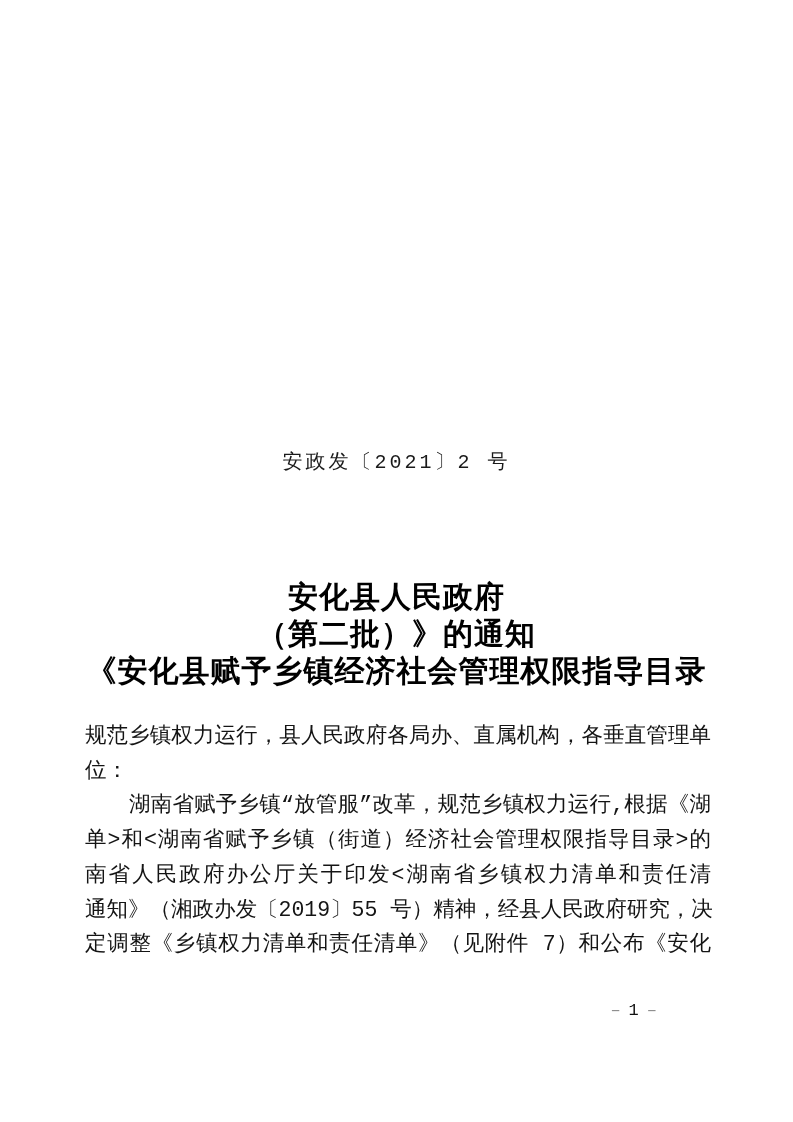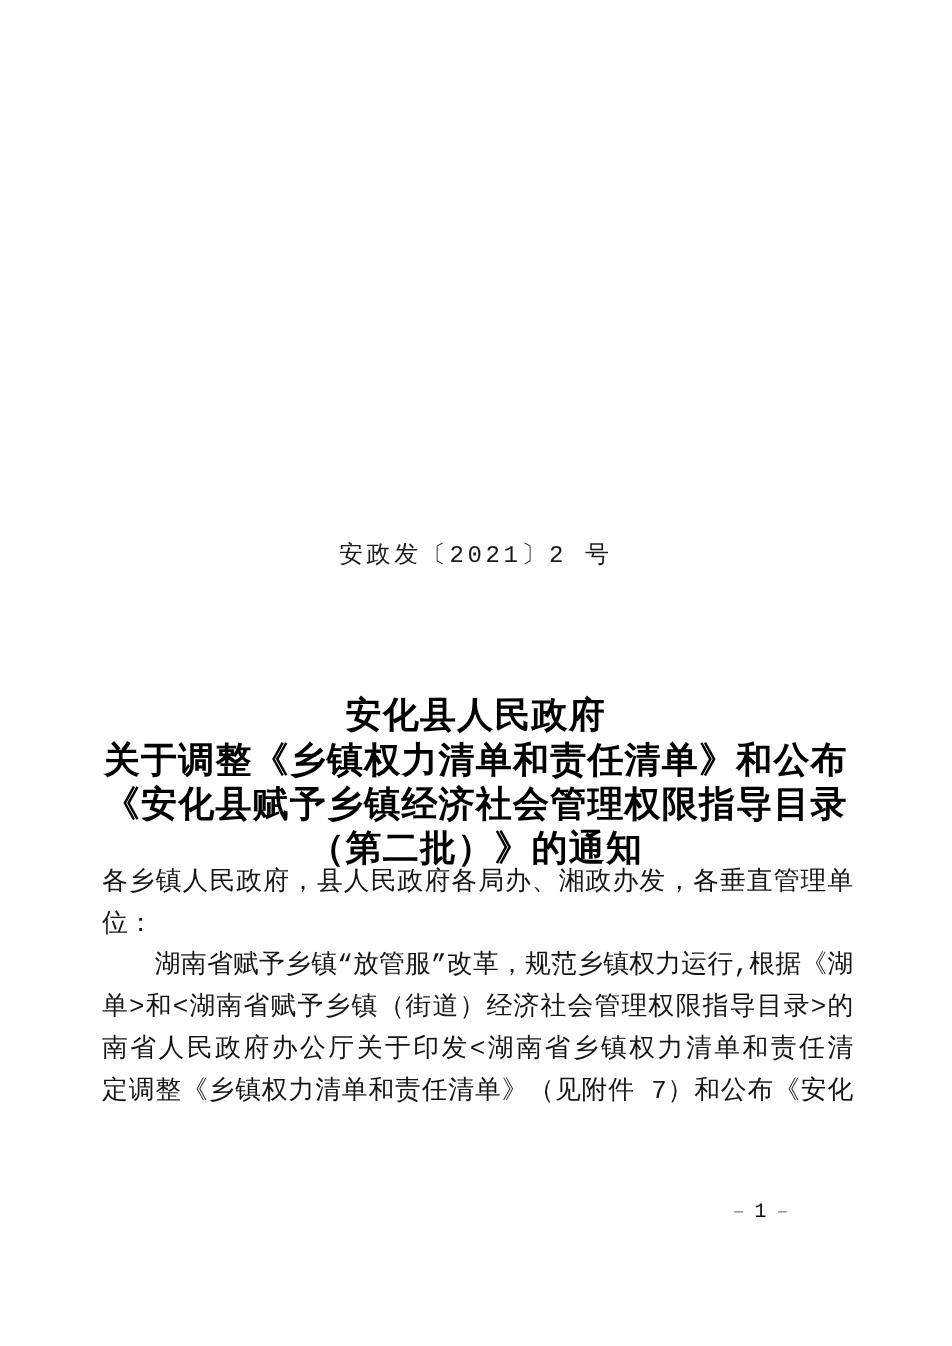--- a/index.html
+++ b/index.html
@@ -71,31 +71,31 @@
 </style>
 </head>
 <body>
 
 <div class="page">
 
   <div class="doc-number">安政发〔2021〕2 号</div>
 
   <div class="doc-title">
     <div>安化县人民政府</div>
-    <div>关于调整《乡镇权力清单和责任清单》和公布</div>
+    <div>（第二批）》的通知</div>
     <div>《安化县赋予乡镇经济社会管理权限指导目录</div>
-    <div>（第二批）》的通知</div>
   </div>
 
   <div class="body-text">
-      <div class="line">各乡镇人民政府，县人民政府各局办、湘政办发，各垂直管理单</div>
+      <div class="line">规范乡镇权力运行，县人民政府各局办、直属机构，各垂直管理单</div>
       <div class="line no-fill">位：</div>
       <div class="line indent">湖南省赋予乡镇“放管服”改革，规范乡镇权力运行,根据《湖</div>
       <div class="line">单&gt;和&lt;湖南省赋予乡镇（街道）经济社会管理权限指导目录&gt;的</div>
       <div class="line">南省人民政府办公厅关于印发&lt;湖南省乡镇权力清单和责任清</div>
+      <div class="line">通知》（湘政办发〔2019〕55 号）精神，经县人民政府研究，决</div>
       <div class="line">定调整《乡镇权力清单和责任清单》（见附件 7）和公布《安化</div>
     </div>
 
   <div class="page-number">
     <span class="dash">–</span><span class="num">1</span><span class="dash">–</span>
   </div>
 
 </div>
 
 </body></html>

